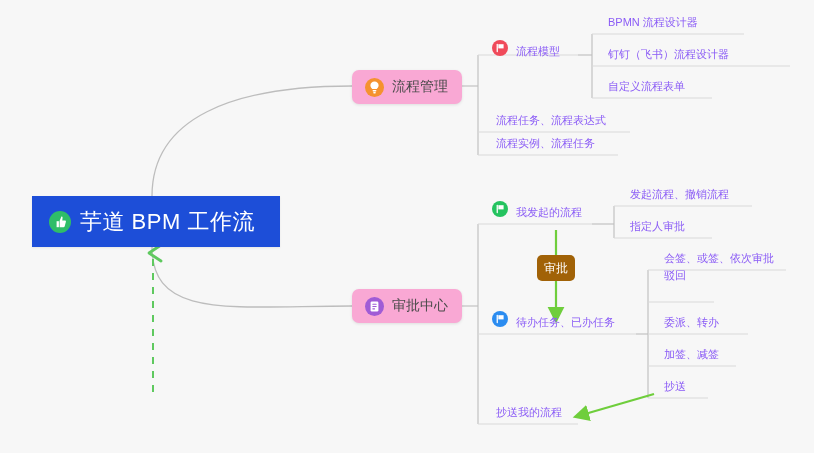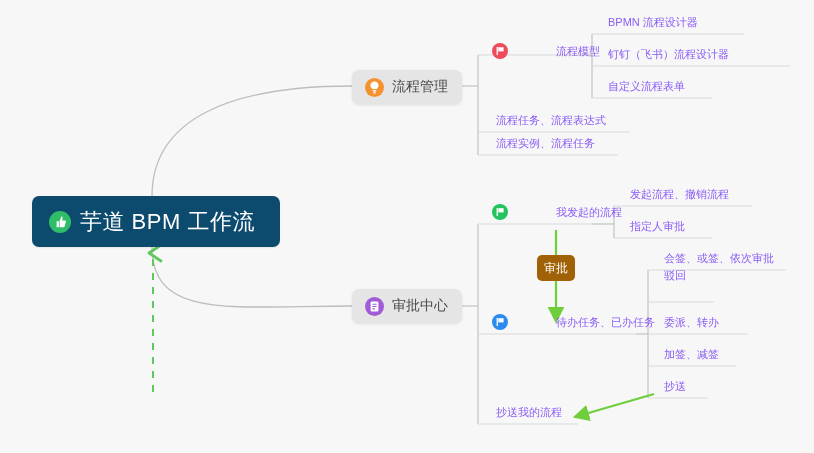--- a/index.html
+++ b/index.html
@@ -21,40 +21,40 @@
     position: absolute; left: 0; top: 0;
     width: 814px; height: 453px;
     pointer-events: none;
   }
 
   
   .root-node {
     position: absolute;
     left: 32px; top: 196px;
     width: 248px; height: 51px;
-    background: #0c4a6e;
-    border-radius: 7px;
+    background: #1d4ed8;
+    border-radius: 0;
     display: flex;
     align-items: center;
     box-sizing: border-box;
     padding-left: 17px;
     box-shadow: 0 1px 2px rgba(0,0,0,0.07);
   }
   .root-label {
     color: #ffffff;
     font-size: 22px;
     letter-spacing: 0.5px;
     margin-left: 9px;
     white-space: nowrap;
   }
 
   
   .card {
     position: absolute;
-    background: #e5e5e5;
+    background: #f9a8d4;
     border-radius: 7px;
     display: flex;
     align-items: center;
     box-sizing: border-box;
     padding: 0 16px 0 13px;
     height: 34px;
     box-shadow: 0 1px 3px rgba(0,0,0,0.10);
   }
   .card .card-label {
     font-size: 14px;
@@ -80,23 +80,21 @@
     position: absolute;
     font-size: 11px;
     color: #8b5cf6;
     white-space: nowrap;
     line-height: 22px;
     padding: 0 4px 3px 4px;
     box-sizing: border-box;
   }
   .leaf.with-icon {
     display: flex;
-    align-items: center;
     padding-left: 0;
-    gap: 40px;
   }
   .leaf.with-icon .leaf-text { margin-left: 8px; }
 
   
   .icon-circle {
     display: inline-block;
     border-radius: 50%;
     position: relative;
     flex: none;
   }

